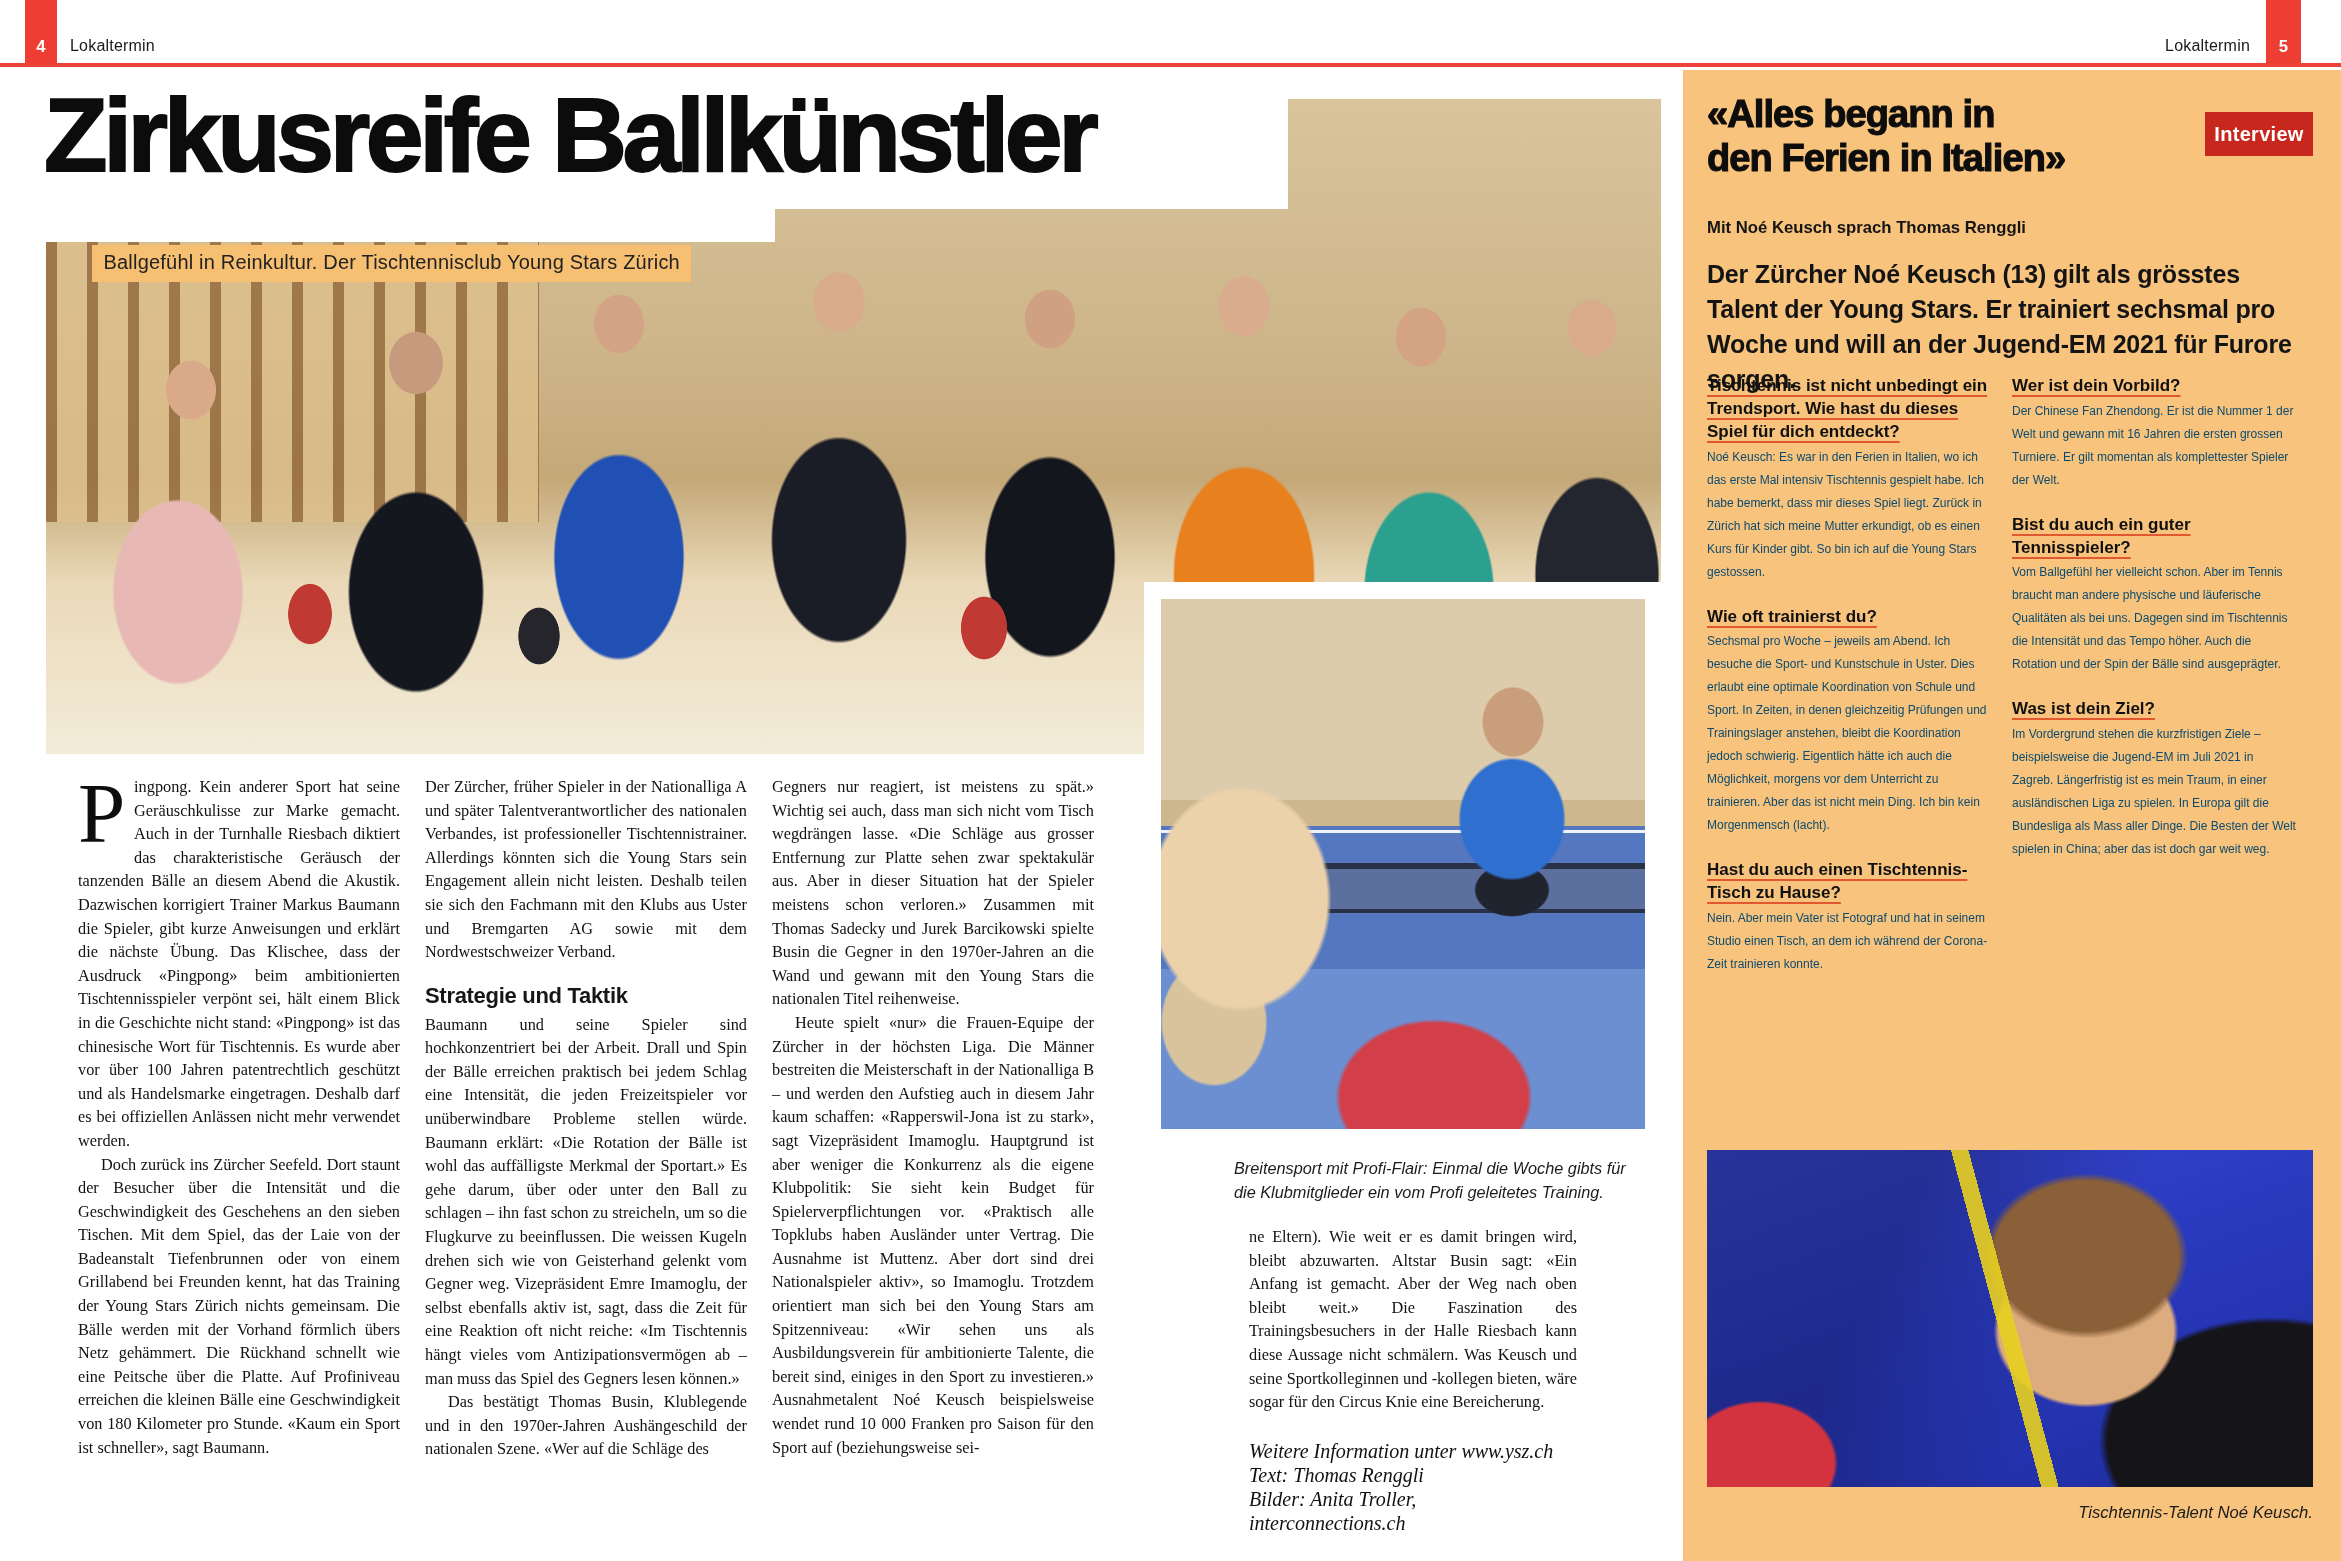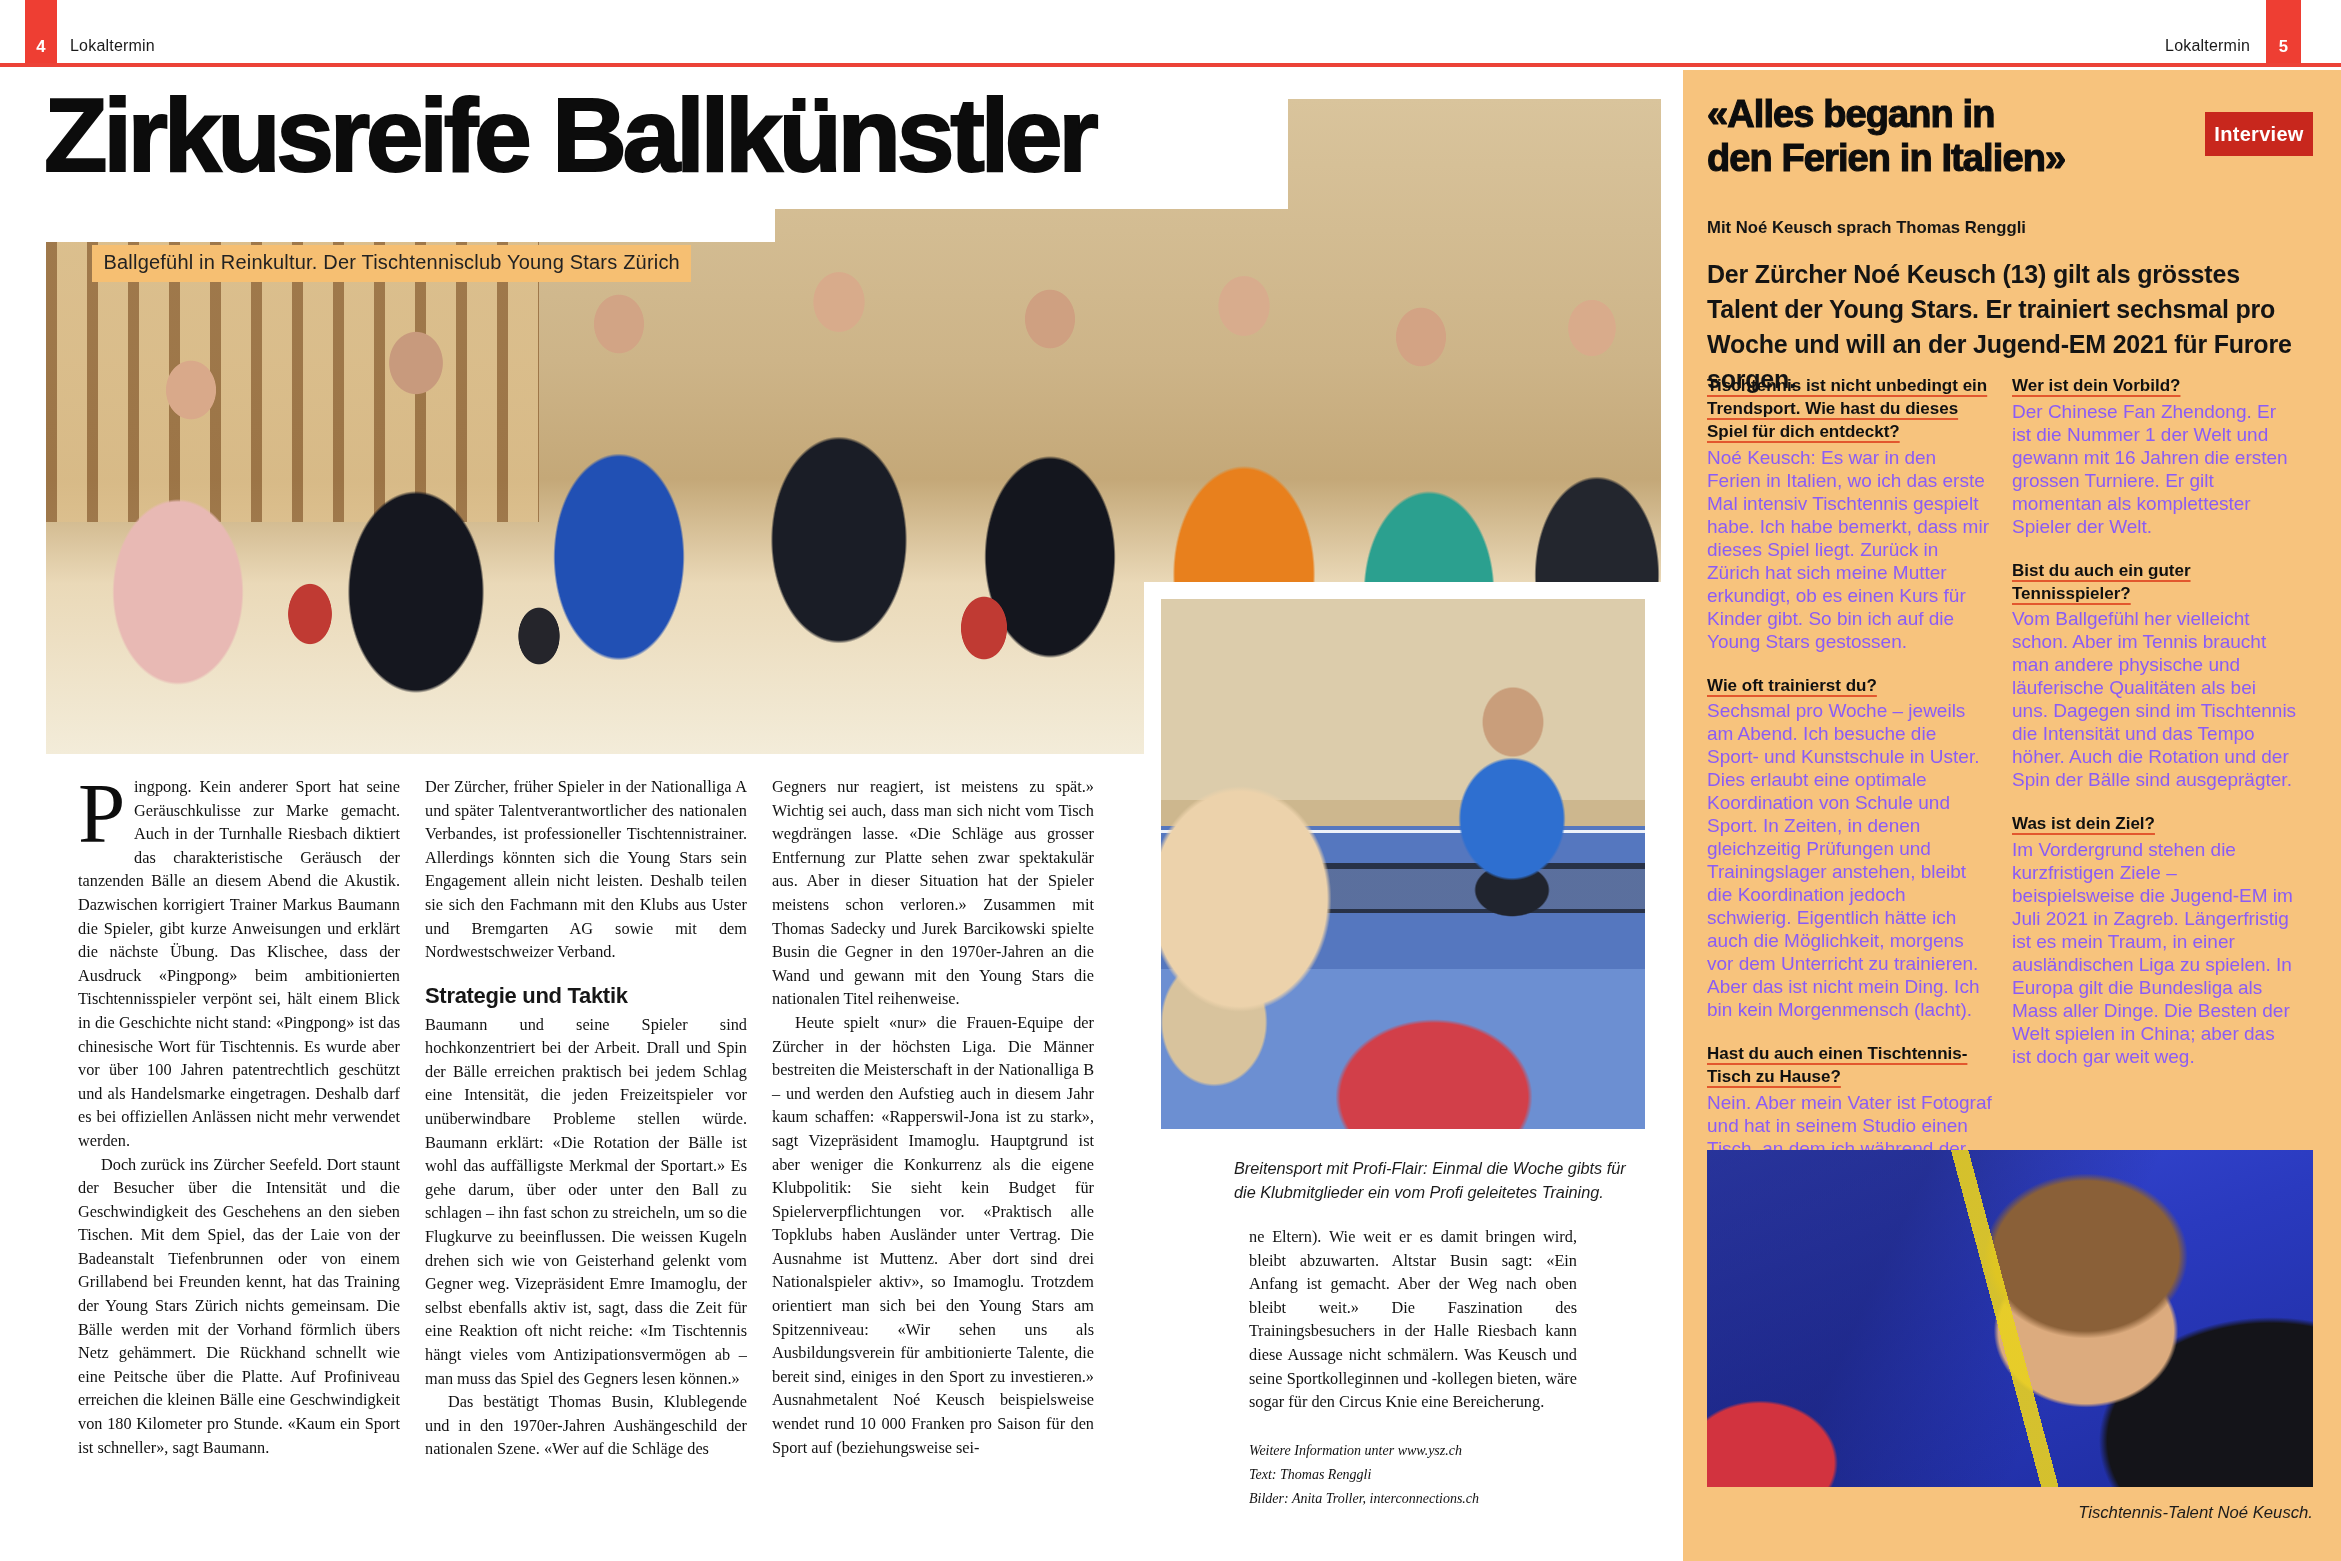--- a/index.html
+++ b/index.html
@@ -86,21 +86,21 @@
   }
   .body.indent{text-indent:23px;}
   .dropcap{
     float:left;font-family:"Liberation Serif",serif;font-size:85px;line-height:69px;
     padding:3.5px 8.8px 0 0;font-weight:normal;color:#0d0d0d;
   }
   .subhead{
     margin:19.4px 0 3.5px 0;font-family:"Liberation Sans",sans-serif;font-weight:bold;
     font-size:22px;letter-spacing:-0.3px;color:#161616;
   }
-  .credits{margin-top:25px;font-family:"Liberation Serif",serif;font-style:italic;font-size:14px;line-height:24px;color:#111;}
+  .credits{margin-top:25px;font-family:"Liberation Serif",serif;font-style:italic;font-size:20px;line-height:24px;color:#111;}
 
   
   .orange-panel{position:absolute;left:1683px;top:70px;width:659px;height:1491px;background:#f7c37d;z-index:1;}
   .iv-headline{
     position:absolute;left:1707px;top:92px;z-index:3;margin:0;
     font-size:38px;line-height:44px;font-weight:bold;letter-spacing:-0.9px;color:#0d0d0d;
     -webkit-text-stroke:1.1px #0d0d0d;
   }
   .iv-badge{
     position:absolute;left:2205px;top:112px;width:108px;height:44px;z-index:3;background:#c8271d;
@@ -111,21 +111,21 @@
     position:absolute;left:1707px;top:257px;width:597px;z-index:3;
     font-size:25px;line-height:35px;font-weight:bold;letter-spacing:-0.2px;color:#141414;
   }
   .qa{position:absolute;top:374px;width:285px;z-index:3;}
   .qa-left{left:1707px;} .qa-right{left:2012px;}
   .qa-item{margin-bottom:21px;}
   .q{
     font-weight:bold;font-size:17px;line-height:23px;color:#101010;margin-bottom:2.6px;
     text-decoration:underline;text-decoration-color:#e2572e;text-decoration-thickness:1.8px;text-underline-offset:4.4px;
   }
-  .a{font-size:19px;line-height:23px;color:#8b5cf6;}
+  .a{font-size:12px;line-height:23px;color:#0c4a6e;}
   .noe-photo{
     position:absolute;left:1707px;top:1150px;width:606px;height:337px;z-index:3;background-repeat:no-repeat;
     background:
       linear-gradient(75deg, transparent 0 48%, rgba(232,208,32,.9) 48% 50.5%, transparent 50.5%) 0 0/100% 100% no-repeat,
       radial-gradient(132px 106px at 53px 313px, #d2333f 0 56%, transparent 59%),
       radial-gradient(185px 150px at 379px 106px, #8a6038 0 50%, transparent 55%),
       radial-gradient(159px 132px at 379px 181px, #dcab7e 0 55%, transparent 58%),
       radial-gradient(282px 203px at 564px 291px, #141419 0 58%, transparent 61%),
       linear-gradient(115deg, rgba(18,22,80,.45) 0 30%, transparent 60%),
       linear-gradient(160deg, #3a4cd8 0%, #2a3abf 45%, #1e2c9e 100%);

